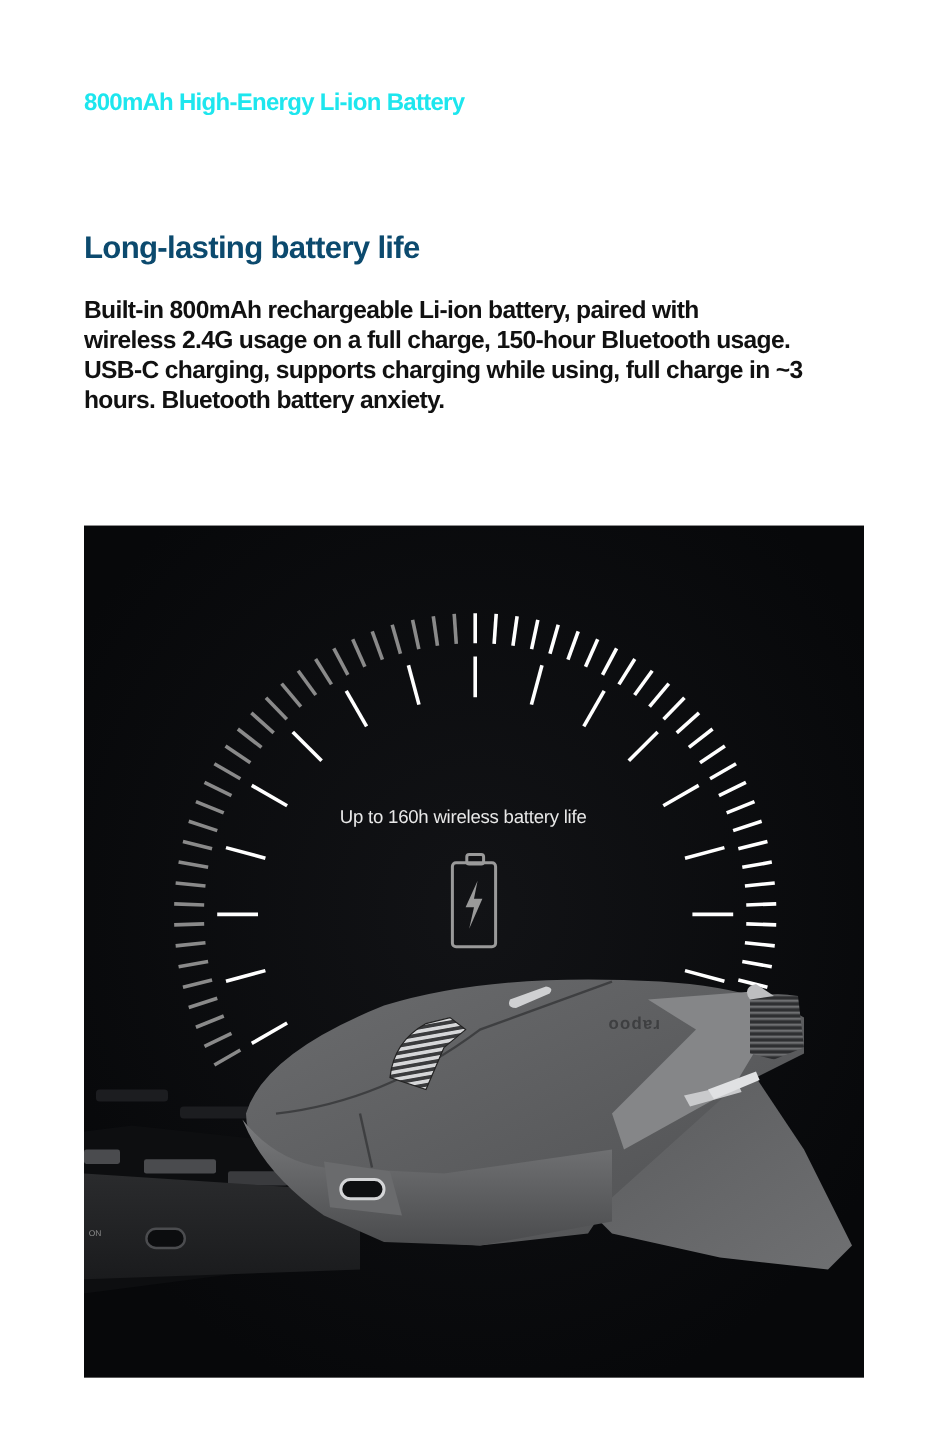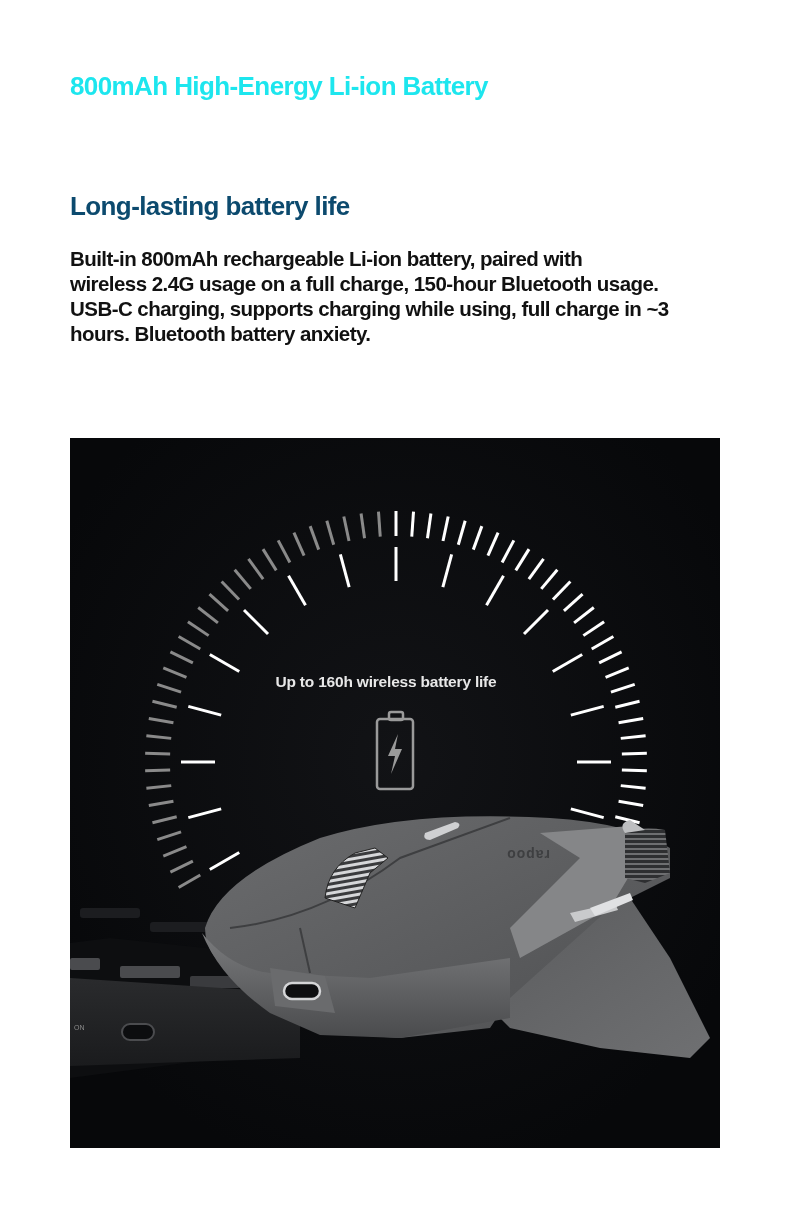--- a/index.html
+++ b/index.html
@@ -1,28 +1,28 @@
 <!DOCTYPE html>
 <html><head>
   <meta charset="utf-8">
   <style>
     html, body { margin: 0; padding: 0; background: #ffffff; }
     body { width: 790px; height: 1208px; position: relative; overflow: hidden;
            font-family: "Liberation Sans", "DejaVu Sans", sans-serif; }
-    .kicker { position: absolute; left: 70px; top: 68px; font-size: 26px; font-weight: bold;
+    .kicker { position: absolute; left: 70px; top: 68px; font-size: 20px; font-weight: bold;
               color: #1de6ee; letter-spacing: -0.6px; line-height: 36px; white-space: nowrap; }
     .headline { position: absolute; left: 70px; top: 136px; font-size: 26px; font-weight: bold;
                 color: #0c4a6e; letter-spacing: -0.6px; line-height: 44px; white-space: nowrap; margin-top: 48px; }
     .body-text { position: absolute; left: 70px; top: 246px; width: 660px; font-size: 20.5px;
                  font-weight: bold; color: #111111; line-height: 25px; letter-spacing: -0.55px; }
     .hero { position: absolute; left: 70px; top: 438px; width: 650px; height: 710px;
             background: #0a0b0d; overflow: hidden; }
     .hero svg { position: absolute; left: 0; top: 0; }
     .gauge-caption { position: absolute; left: 0; width: 632px; top: 235px; text-align: center;
-                     font-size: 15.5px; font-weight: bold; color: #e8e8e8; letter-spacing: -0.2px; }
+                     font-size: 15.5px; font-weight: normal; color: #e8e8e8; letter-spacing: -0.2px; }
   </style>
 </head>
 <body>
 
 <div class="kicker">800mAh High-Energy Li-ion Battery</div>
 <div class="headline">Long-lasting battery life</div>
 
 <div class="body-text">
   <div>Built-in 800mAh rechargeable Li-ion battery, paired with</div>
   <div>wireless 2.4G usage on a full charge, 150-hour Bluetooth usage.</div>

